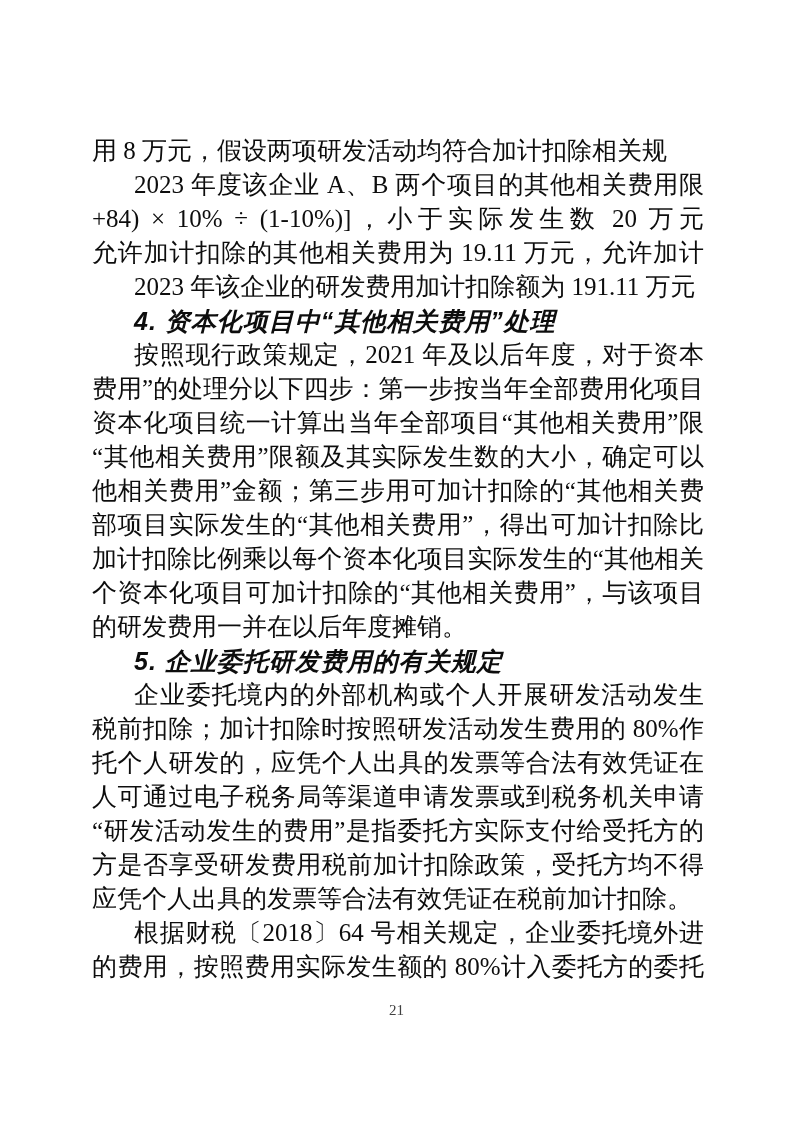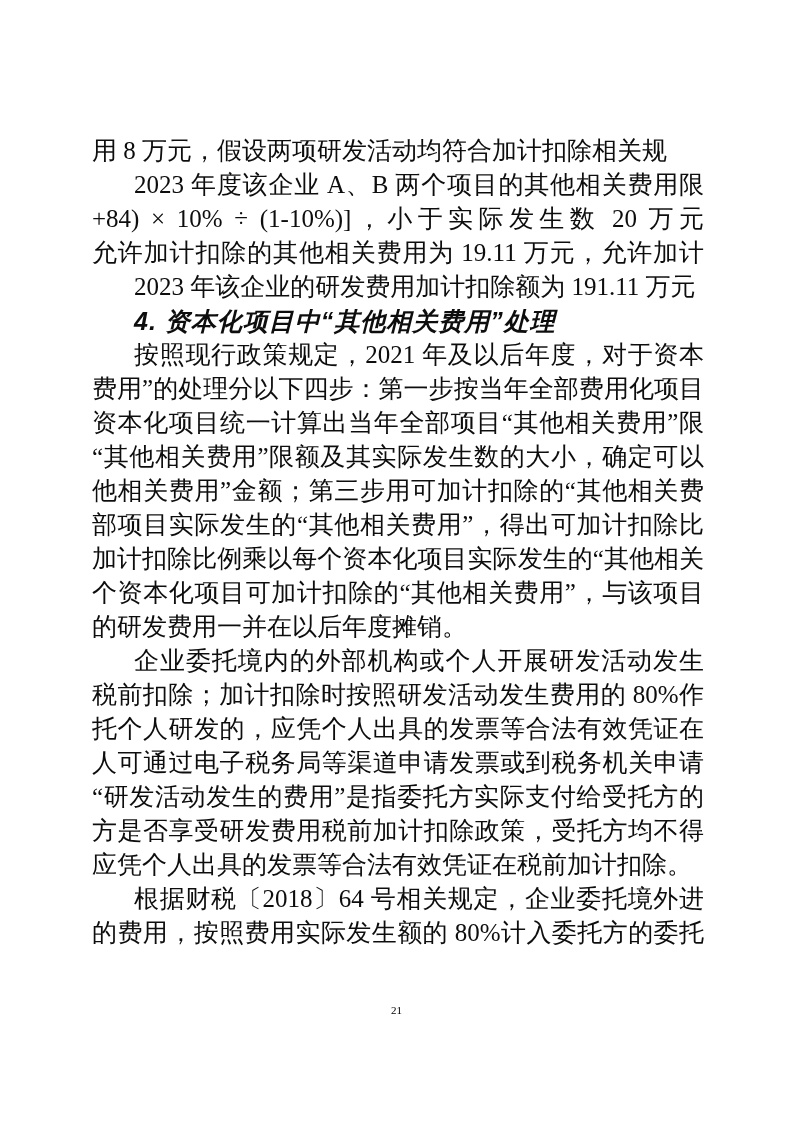--- a/index.html
+++ b/index.html
@@ -44,23 +44,23 @@
     font-weight: 700;
     letter-spacing: 1px;
     font-style: italic;
   }
   .page-number {
     position: absolute;
     left: 0;
     top: 1000px;
     width: 100%;
     text-align: center;
-    font-size: 11px;
+    font-size: 15px;
     line-height: 20px;
-    color: #000000;
+    color: #404040;
   }
 </style>
 </head>
 <body>
 
 <div class="page">
   <div class="content">
       <div class="line">用 8 万元，假设两项研发活动均符合加计扣除相关规定。</div>
       <div class="line indent stretch">2023 年度该企业 A、B 两个项目的其他相关费用限额为 19.11 万元[(88</div>
       <div class="line stretch">+84) × 10% ÷ (1-10%)]，小于实际发生数 20 万元(12+8)。则该企业当年</div>
@@ -69,20 +69,21 @@
       <div class="line heading indent">4. 资本化项目中“其他相关费用”处理</div>
       <div class="line indent stretch">按照现行政策规定，2021 年及以后年度，对于资本化项目“其他相关</div>
       <div class="line stretch">费用”的处理分以下四步：第一步按当年全部费用化项目和当年已结束的</div>
       <div class="line stretch">资本化项目统一计算出当年全部项目“其他相关费用”限额；第二步比较</div>
       <div class="line stretch">“其他相关费用”限额及其实际发生数的大小，确定可以加计扣除的“其</div>
       <div class="line stretch">他相关费用”金额；第三步用可加计扣除的“其他相关费用”金额除以全</div>
       <div class="line stretch">部项目实际发生的“其他相关费用”，得出可加计扣除比例；第四步用可</div>
       <div class="line stretch">加计扣除比例乘以每个资本化项目实际发生的“其他相关费用”，得出单</div>
       <div class="line stretch">个资本化项目可加计扣除的“其他相关费用”，与该项目其他可加计扣除</div>
       <div class="line">的研发费用一并在以后年度摊销。</div>
+      <div class="line heading indent">5. 企业委托研发费用的有关规定</div>
       <div class="line indent stretch">企业委托境内的外部机构或个人开展研发活动发生的费用，可按规定</div>
       <div class="line stretch">税前扣除；加计扣除时按照研发活动发生费用的 80%作为加计扣除基数。委</div>
       <div class="line stretch">托个人研发的，应凭个人出具的发票等合法有效凭证在税前加计扣除（个</div>
       <div class="line stretch">人可通过电子税务局等渠道申请发票或到税务机关申请代开发票）。其中</div>
       <div class="line stretch">“研发活动发生的费用”是指委托方实际支付给受托方的费用。无论委托</div>
       <div class="line stretch">方是否享受研发费用税前加计扣除政策，受托方均不得加计扣除。委托外</div>
       <div class="line">应凭个人出具的发票等合法有效凭证在税前加计扣除。</div>
       <div class="line indent stretch">根据财税〔2018〕64 号相关规定，企业委托境外进行研发活动所发生</div>
       <div class="line stretch">的费用，按照费用实际发生额的 80%计入委托方的委托境外研发费用。委托</div>
     </div>

